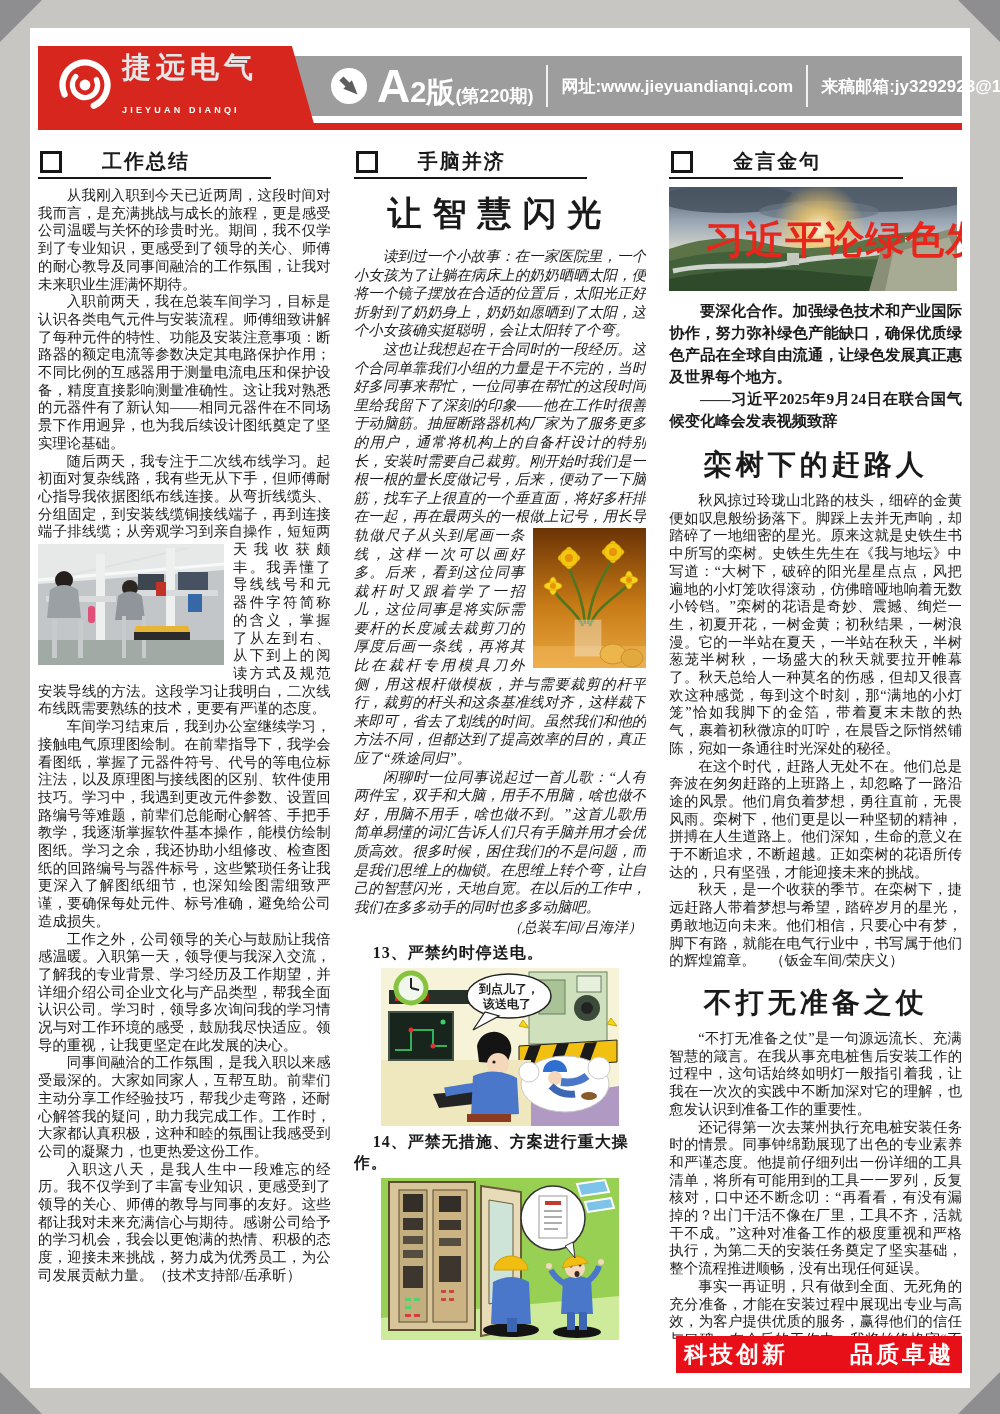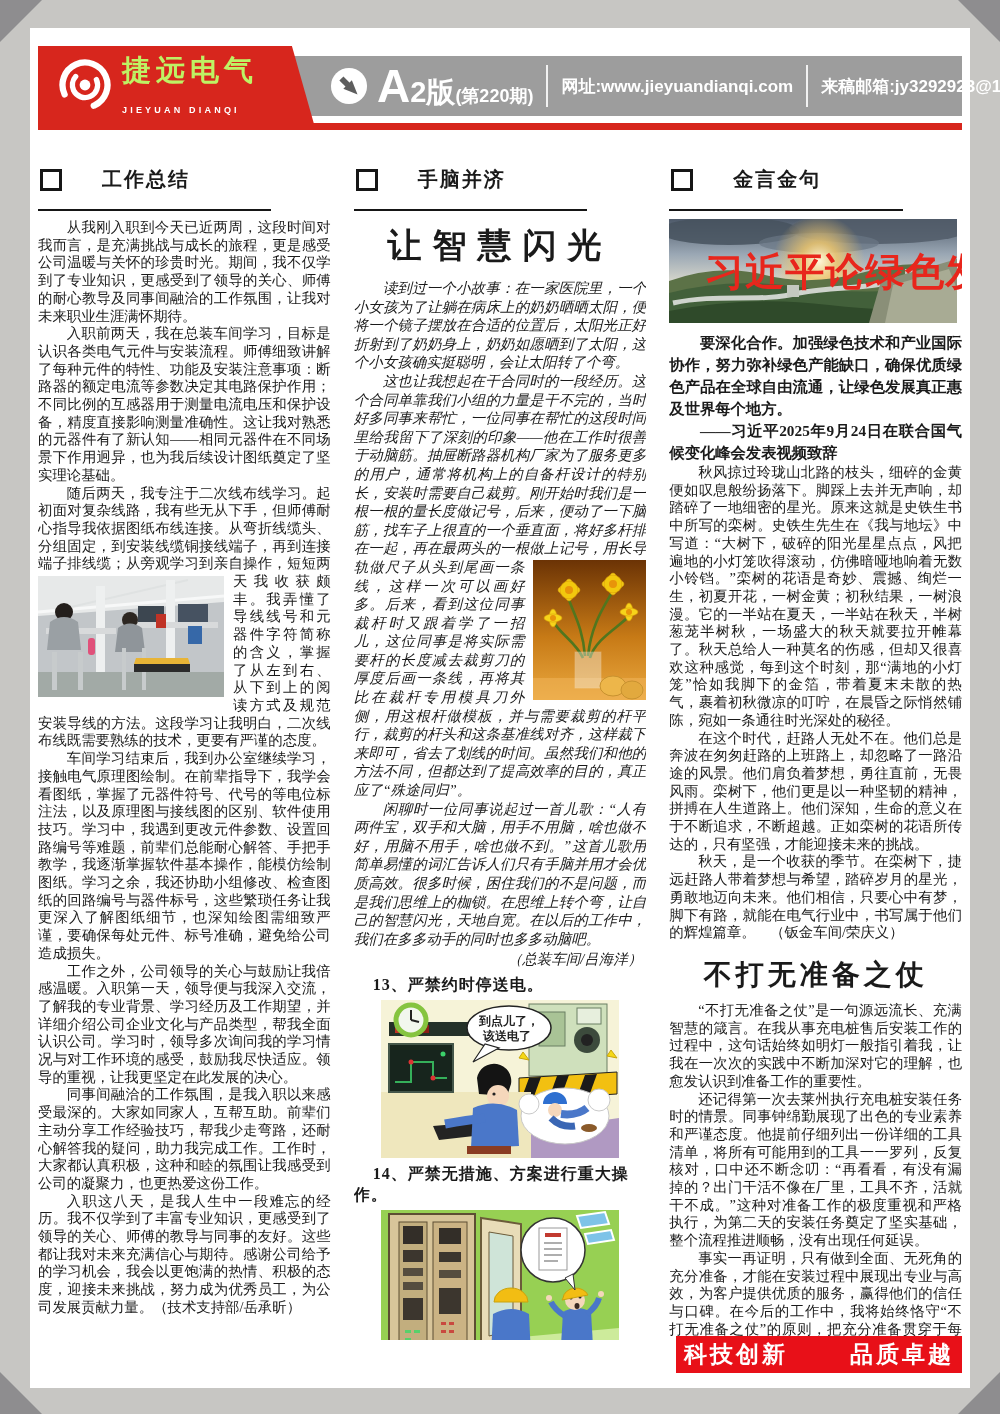--- a/index.html
+++ b/index.html
@@ -9,40 +9,40 @@
   .corner.tl{left:0;top:0;clip-path:polygon(0 0,100% 0,0 100%);}
   .corner.tr{right:0;top:0;clip-path:polygon(0 0,100% 0,100% 100%);}
   .corner.bl{left:0;bottom:0;clip-path:polygon(0 0,0 100%,100% 100%);}
   .corner.br{right:0;bottom:0;clip-path:polygon(100% 0,100% 100%,0 100%);}
   .page{position:absolute;left:30px;top:28px;width:940px;height:1360px;background:#ffffff;}
 
   
   .flag{position:absolute;left:8px;top:18px;width:276px;height:78px;background:#d7261d;
         clip-path:polygon(0 0,92% 0,100% 100%,0 100%);display:flex;align-items:center;
         padding-left:20px;box-sizing:border-box;gap:10px;z-index:3;}
-  .brand-cn{font-family:Liberation Sans, sans-serif;font-weight:bold;font-size:29px;
-            color:#bef264;letter-spacing:5px;line-height:30px;}
+  .brand-cn{font-family:Liberation Mono, monospace;font-weight:bold;font-size:29px;
+            color:#e5e5e5;letter-spacing:5px;line-height:30px;}
   .brand-en{font-family:"Liberation Sans",sans-serif;font-weight:bold;font-size:9px;
             color:#fff;letter-spacing:3.2px;margin-top:20px;}
   .graybar{position:absolute;left:240px;top:28px;right:8px;height:60px;background:#9d9d9d;
            display:flex;align-items:center;padding-left:60px;box-sizing:border-box;gap:9px;z-index:2;}
   .arrowcircle{width:38px;height:38px;flex:0 0 38px;}
   .edition{display:flex;align-items:baseline;color:#fff;font-family:"Liberation Sans",sans-serif;font-weight:bold;white-space:nowrap;}
   .ed-a{font-size:46px;}
   .ed-num{font-size:29px;}
   .ed-issue{font-size:18px;}
   .vdiv{width:2px;height:42px;background:#f2f2f2;flex:0 0 2px;margin:0 4px;}
   .urltext{color:#fff;font-family:"Liberation Sans",sans-serif;font-weight:bold;font-size:17px;white-space:nowrap;letter-spacing:0;}
   .redstrip{position:absolute;left:8px;top:95px;width:924px;height:7px;background:#d7261d;z-index:1;}
 
   
   .cols{position:absolute;left:8px;top:118px;width:924px;height:1194px;display:flex;gap:23px;}
   .col{flex:1;overflow:hidden;}
   .sechead{display:flex;align-items:center;gap:40px;border-bottom:2px solid #161616;
-           padding:2px 0 16px 2px;width:79%;margin-bottom:8px;margin-top:18px;}
+           padding:2px 0 2px 2px;width:79%;margin-bottom:8px;}
   .secbox{width:16px;height:16px;border:3px solid #161616;flex:0 0 16px;}
   .seclabel{font-size:20px;font-weight:bold;letter-spacing:2px;}
   .title-main{font-size:34px;font-weight:bold;letter-spacing:11px;text-align:center;margin:12px 0 10px;}
   .title-sub{font-size:28px;font-weight:bold;letter-spacing:4px;text-align:center;margin:14px 0 8px;}
   .comic-title{font-size:35px;font-weight:bold;letter-spacing:2px;text-align:center;margin:16px 0 8px;}
   .bodyp{margin:0;text-align:justify;text-indent:2em;}
   .col-left .bodyp,.col-right .bodyp{font-size:14.4px;line-height:17.7px;}
   .col-mid .bodyp{font-size:14.5px;line-height:18.6px;font-style:italic;}
   .quotep{margin:0;text-align:justify;text-indent:2em;font-weight:bold;font-size:15.3px;line-height:22px;}
   .byline-right{display:block;text-align:right;font-size:14.5px;font-style:italic;margin:2px 4px 0 0;}
@@ -369,20 +369,21 @@
           <rect x="118" y="66" width="12" height="12" fill="#c4c9c0"></rect>
             <rect x="236" y="50" width="10" height="12" fill="#c4c9c0"></rect>
           <path d="M212,62 L288,40 L288,104 L200,104 Z" fill="#8a8f78"></path>
           <path d="M224,66 L280,50 L288,70 L288,104 L216,104 Z" fill="#a8ab94"></path>
         </svg>
         <div class="wall-overlay">习近平论绿色发展</div>
       </div>
       <p class="quotep">要深化合作。加强绿色技术和产业国际协作，努力弥补绿色产能缺口，确保优质绿色产品在全球自由流通，让绿色发展真正惠及世界每个地方。</p>
       <p class="quotep">——习近平2025年9月24日在联合国气候变化峰会发表视频致辞</p>
 
+      <div class="title-sub">栾树下的赶路人</div>
       <p class="bodyp">秋风掠过玲珑山北路的枝头，细碎的金黄便如叹息般纷扬落下。脚踩上去并无声响，却踏碎了一地细密的星光。原来这就是史铁生书中所写的栾树。史铁生先生在《我与地坛》中写道：“大树下，破碎的阳光星星点点，风把遍地的小灯笼吹得滚动，仿佛暗哑地响着无数小铃铛。”栾树的花语是奇妙、震撼、绚烂一生，初夏开花，一树金黄；初秋结果，一树浪漫。它的一半站在夏天，一半站在秋天，半树葱茏半树秋，一场盛大的秋天就要拉开帷幕了。秋天总给人一种莫名的伤感，但却又很喜欢这种感觉，每到这个时刻，那“满地的小灯笼”恰如我脚下的金箔，带着夏末未散的热气，裹着初秋微凉的叮咛，在晨昏之际悄然铺陈，宛如一条通往时光深处的秘径。</p>
       <p class="bodyp">在这个时代，赶路人无处不在。他们总是奔波在匆匆赶路的上班路上，却忽略了一路沿途的风景。他们肩负着梦想，勇往直前，无畏风雨。栾树下，他们更是以一种坚韧的精神，拼搏在人生道路上。他们深知，生命的意义在于不断追求，不断超越。正如栾树的花语所传达的，只有坚强，才能迎接未来的挑战。</p>
       <p class="bodyp"><span>秋天，是一个收获的季节。在栾树下，捷远赶路人带着梦想与希望，踏碎岁月的星光，勇敢地迈向未来。他们相信，只要心中有梦，脚下有路，就能在电气行业中，书写属于他们的辉煌篇章。</span>　<span>（钣金车间/荣庆义）</span></p>
 
       <div class="title-sub">不打无准备之仗</div>
       <p class="bodyp">“不打无准备之仗”是一句源远流长、充满智慧的箴言。在我从事充电桩售后安装工作的过程中，这句话始终如明灯一般指引着我，让我在一次次的实践中不断加深对它的理解，也愈发认识到准备工作的重要性。</p>
       <p class="bodyp">还记得第一次去莱州执行充电桩安装任务时的情景。同事钟绵勤展现了出色的专业素养和严谨态度。他提前仔细列出一份详细的工具清单，将所有可能用到的工具一一罗列，反复核对，口中还不断念叨：“再看看，有没有漏掉的？出门干活不像在厂里，工具不齐，活就干不成。”这种对准备工作的极度重视和严格执行，为第二天的安装任务奠定了坚实基础，整个流程推进顺畅，没有出现任何延误。</p>
       <p class="bodyp"><span>事实一再证明，只有做到全面、无死角的充分准备，才能在安装过程中展现出专业与高效，为客户提供优质的服务，赢得他们的信任与口碑。在今后的工作中，我将始终恪守“不打无准备之仗”的原则，把充分准备贯穿于每一个项目。</span>　</p>
     </div>
   </div>

